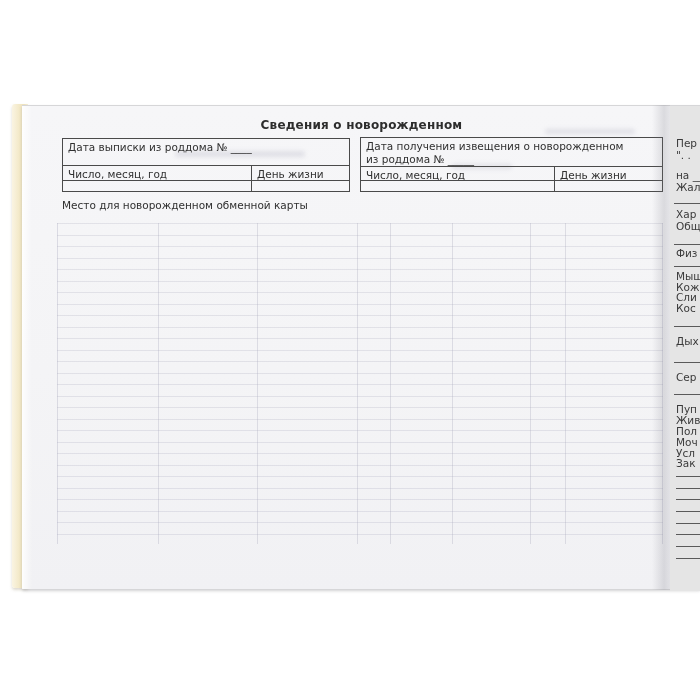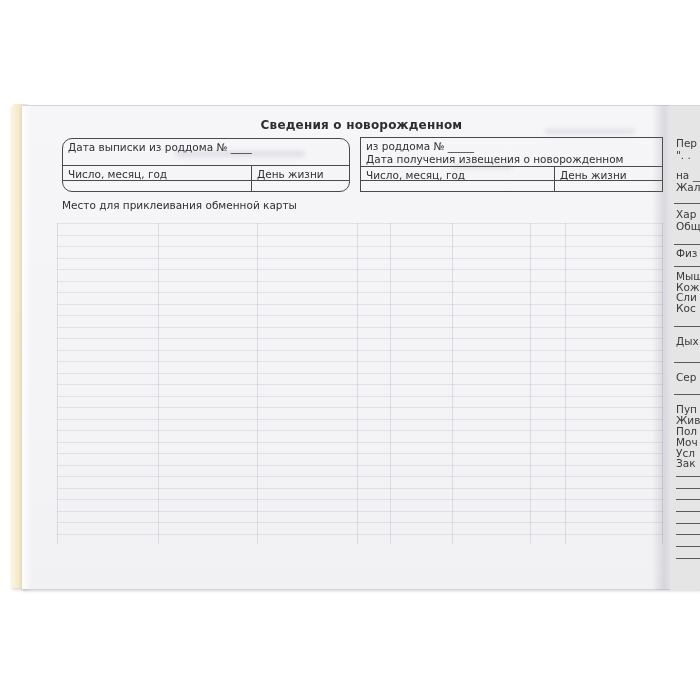--- a/index.html
+++ b/index.html
@@ -79,52 +79,52 @@
 <div class="book-edge"></div>
 
 <div class="page-main">
 
   <div class="form-title">Сведения о новорожденном</div>
 
   <div class="smudge" style="left:153px;top:45px;width:130px;"></div>
   <div class="smudge" style="left:523px;top:23px;width:90px;height:5px;"></div>
   <div class="smudge" style="left:430px;top:58px;width:60px;height:5px;"></div>
 
-  <div class="tbl" style="left:40px;top:32px;width:286px;border-radius:10px;">
+  <div class="tbl" style="left:40px;top:32px;width:286px;">
     <div class="row" style="height:26px;">
       <div class="cell" style="width:286px;">Дата выписки из роддома № ____</div>
     </div>
     <div class="row" style="height:14px;">
       <div class="cell" style="width:188px;">Число, месяц, год</div>
       <div class="cell" style="width:98px;">День жизни</div>
     </div>
     <div class="row" style="height:10px;">
       <div class="cell" style="width:188px;"></div>
       <div class="cell" style="width:98px;"></div>
     </div>
   </div>
 
   <div class="tbl" style="left:338px;top:31px;width:301px;">
     <div class="row" style="height:28px;">
       <div class="cell" style="width:301px;">
+        <div>Дата получения извещения о новорожденном</div>
         <div>из роддома № _____</div>
-        <div>Дата получения извещения о новорожденном</div>
       </div>
     </div>
     <div class="row" style="height:13px;">
       <div class="cell" style="width:193px;">Число, месяц, год</div>
       <div class="cell" style="width:108px;">День жизни</div>
     </div>
     <div class="row" style="height:10px;">
       <div class="cell" style="width:193px;"></div>
       <div class="cell" style="width:108px;"></div>
     </div>
   </div>
 
-  <div class="paste-label">Место для приклеивания обменной карты</div>
+  <div class="paste-label">Место для новорожденном обменной карты</div>
 
   <div class="ghost-grid">
     <div class="ghost-v" style="left:100px;"></div>
     <div class="ghost-v" style="left:199px;"></div>
     <div class="ghost-v" style="left:299px;"></div>
     <div class="ghost-v" style="left:332px;"></div>
     <div class="ghost-v" style="left:394px;"></div>
     <div class="ghost-v" style="left:472px;"></div>
     <div class="ghost-v" style="left:507px;"></div>
   </div>

